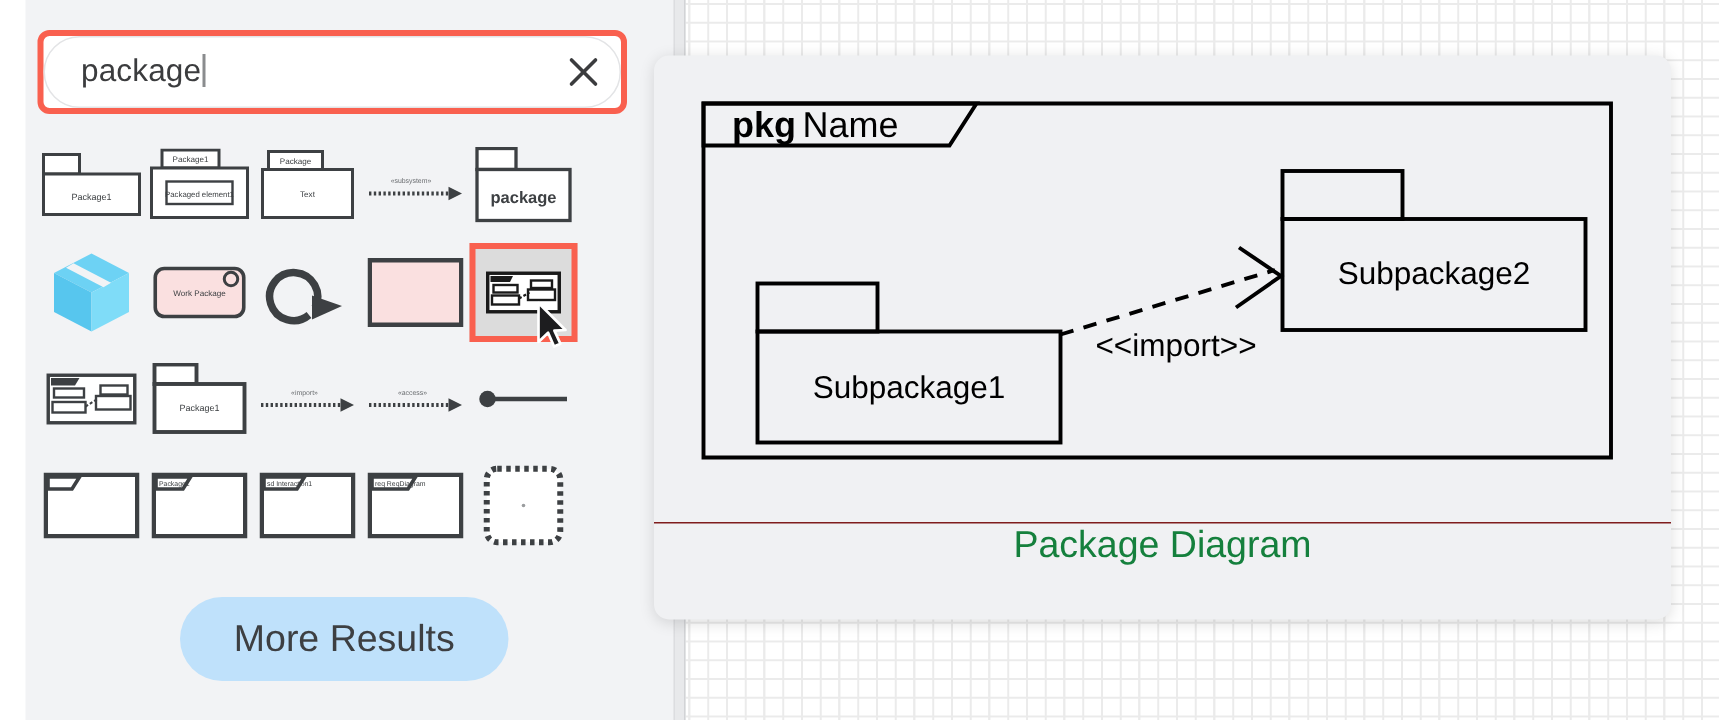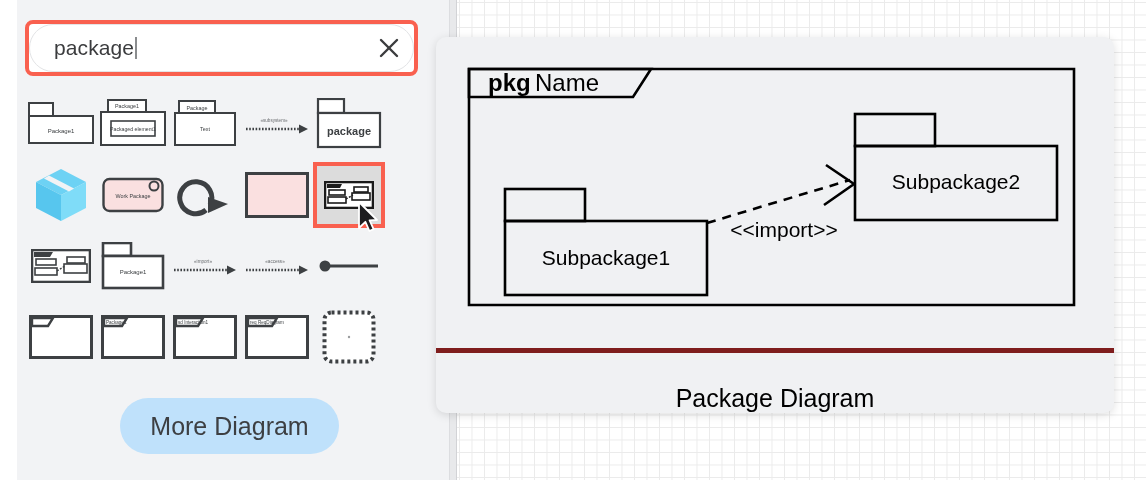--- a/index.html
+++ b/index.html
@@ -94,23 +94,23 @@
   
   .preview-card {
     position: absolute; left: 419px; top: 37px; width: 678px; height: 376px;
     background: #f0f1f3; border-radius: 10px;
     box-shadow: 0 2px 10px rgba(0,0,0,.13);
     overflow: hidden;
   }
   .preview-body { position: relative; width: 678px; height: 311px; }
   .preview-caption {
     position: absolute; left: 0; top: 311px; width: 678px; height: 65px;
-    border-top: 5px solid #7f1d1d;
-    display: flex; align-items: flex-end; justify-content: center;
-    font-size: 25px; color: #000000;
+    border-top: 1px solid #7f1d1d;
+    display: flex; align-items: flex-start; justify-content: center;
+    font-size: 25px; color: #15803d;
   }
 
   .diagram-svg { position: absolute; left: 0; top: 0; }
 
   
   svg.thumb { display: block; }
 </style>
 </head>
 <body>
 
@@ -313,21 +313,21 @@
           <svg class="thumb" width="54" height="54" viewBox="0 0 54 54">
             <rect x="2.5" y="2.5" width="49" height="49" rx="7" fill="#fff" stroke="#3d4043" stroke-width="4" stroke-dasharray="3 3"></rect>
             <circle cx="27" cy="27" r="1.2" fill="#9a9c9e"></circle>
           </svg>
         </div>
       </div>
 
     </div>
 
     <div class="more-results">
-      <span>More Diagram</span>
+      <span>More Results</span>
     </div>
   </div>
 
   <div class="panel-divider"></div>
 
   <div class="preview-card">
     <div class="preview-body">
       <svg class="diagram-svg" width="678" height="311" viewBox="0 0 678 311">
 
         <path d="M33 32 L215 32 L197 60 L33 60 Z" fill="none" stroke="#000000" stroke-width="2.6"></path>

